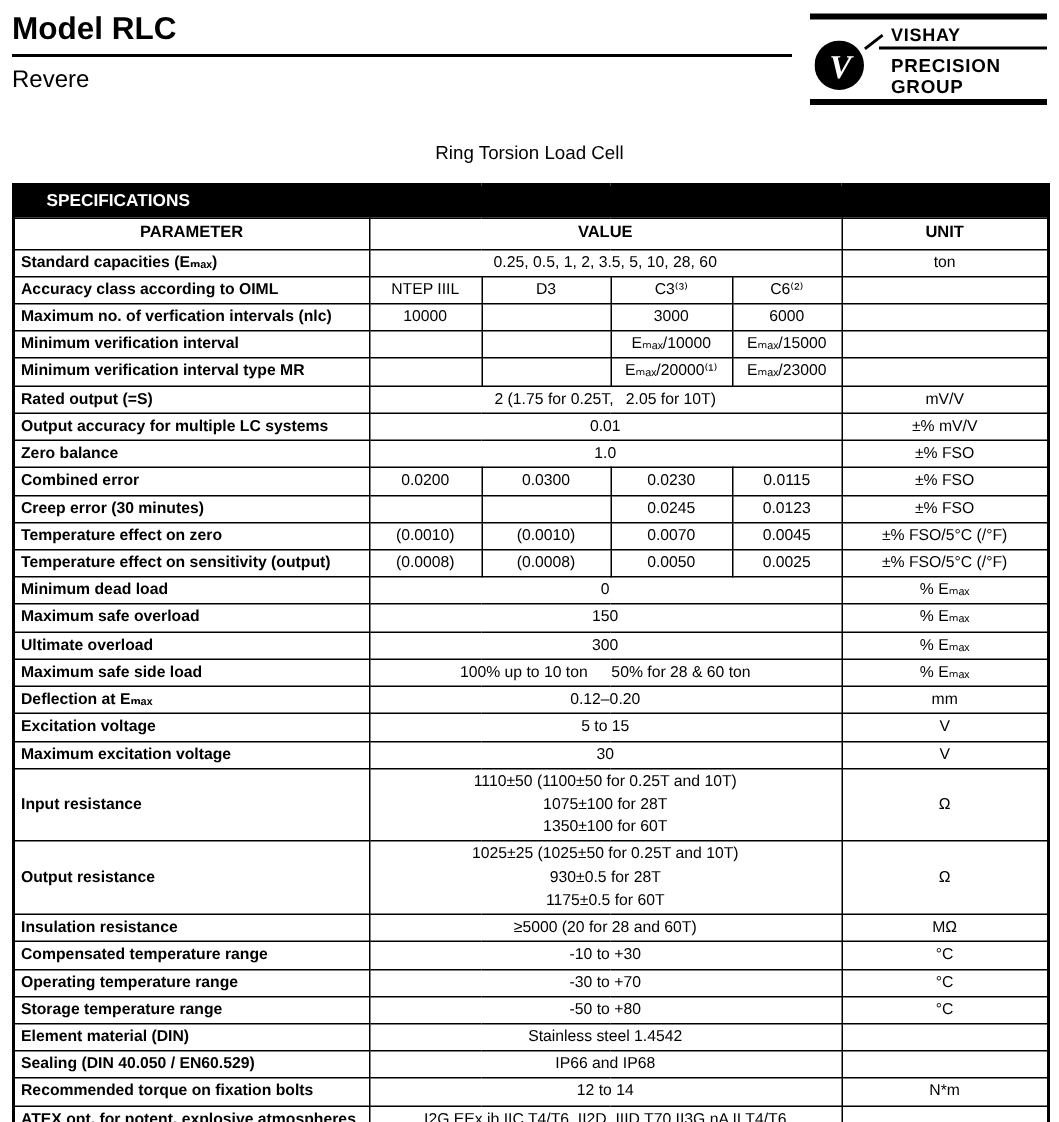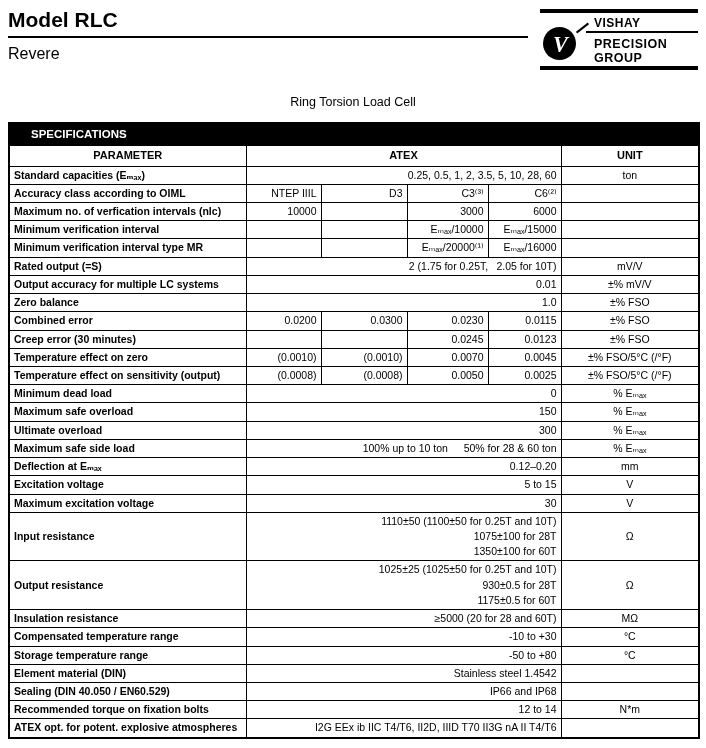--- a/index.html
+++ b/index.html
@@ -26,21 +26,21 @@
   .logo-precision, .logo-group { margin-left: 54px; font-weight: bold; font-size: 12.5px; letter-spacing: .5px; }
   .logo-precision { margin-top: 4px; }
 
   .subtitle { text-align: center; font-size: 12.5px; margin: 25px 0 13px 0; }
 
   table.spec { width: 690px; border-collapse: collapse; border: 2px solid #000; table-layout: fixed; }
   .spec th, .spec td { border: 1px solid #000; padding: 1px 4px; font-size: 10.5px; line-height: 1.45; overflow: hidden; }
   th.section { background: #000; color: #fff; text-align: left; font-size: 11.5px; padding: 2px 21px; border-bottom: 1px solid #000; }
   th.colhead { text-align: center; font-size: 11px; padding: 2px 14px; }
   td.param { font-weight: bold; text-align: left; }
-  td.val  { text-align: right; white-space: pre-line; }
+  td.val  { text-align: center; white-space: pre-line; }
   td.unit { text-align: center; }
 </style>
 </head>
 <body>
 
 <div class="page-header">
   <div class="title-block">
     <div class="model-title">Model RLC</div>
     <hr class="title-rule">
     <div class="brand">Revere</div>
@@ -73,21 +73,21 @@
       <col style="width:81px">
       <col style="width:73px">
       <col style="width:138px">
   </colgroup>
   <thead>
     <tr>
       <th class="section" colspan="6">SPECIFICATIONS</th>
     </tr>
     <tr>
       <th class="colhead">PARAMETER</th>
-      <th class="colhead" colspan="4">ATEX</th>
+      <th class="colhead" colspan="4">VALUE</th>
       <th class="colhead">UNIT</th>
     </tr>
   </thead>
   <tbody>
       <tr>
         <td class="param">Standard capacities (Eₘₐₓ)</td>
         <td class="val" colspan="4">0.25, 0.5, 1, 2, 3.5, 5, 10, 28, 60</td>
         <td class="unit">ton</td>
       </tr>
       <tr>
@@ -112,21 +112,21 @@
         <td class="val"></td>
         <td class="val">Eₘₐₓ/10000</td>
         <td class="val">Eₘₐₓ/15000</td>
         <td class="unit"></td>
       </tr>
       <tr>
         <td class="param">Minimum verification interval type MR</td>
         <td class="val"></td>
         <td class="val"></td>
         <td class="val">Eₘₐₓ/20000⁽¹⁾</td>
-        <td class="val">Eₘₐₓ/16000</td>
+        <td class="val">Eₘₐₓ/23000</td>
         <td class="unit"></td>
       </tr>
       <tr>
         <td class="param">Rated output (=S)</td>
         <td class="val" colspan="4">2 (1.75 for 0.25T,  2.05 for 10T)</td>
         <td class="unit">mV/V</td>
       </tr>
       <tr>
         <td class="param">Output accuracy for multiple LC systems</td>
         <td class="val" colspan="4">0.01</td>
@@ -222,20 +222,25 @@
         <td class="param">Insulation resistance</td>
         <td class="val" colspan="4">≥5000 (20 for 28 and 60T)</td>
         <td class="unit">MΩ</td>
       </tr>
       <tr>
         <td class="param">Compensated temperature range</td>
         <td class="val" colspan="4">-10 to +30</td>
         <td class="unit">°C</td>
       </tr>
       <tr>
+        <td class="param">Operating temperature range</td>
+        <td class="val" colspan="4">-30 to +70</td>
+        <td class="unit">°C</td>
+      </tr>
+      <tr>
         <td class="param">Storage temperature range</td>
         <td class="val" colspan="4">-50 to +80</td>
         <td class="unit">°C</td>
       </tr>
       <tr>
         <td class="param">Element material (DIN)</td>
         <td class="val" colspan="4">Stainless steel 1.4542</td>
         <td class="unit"></td>
       </tr>
       <tr>

